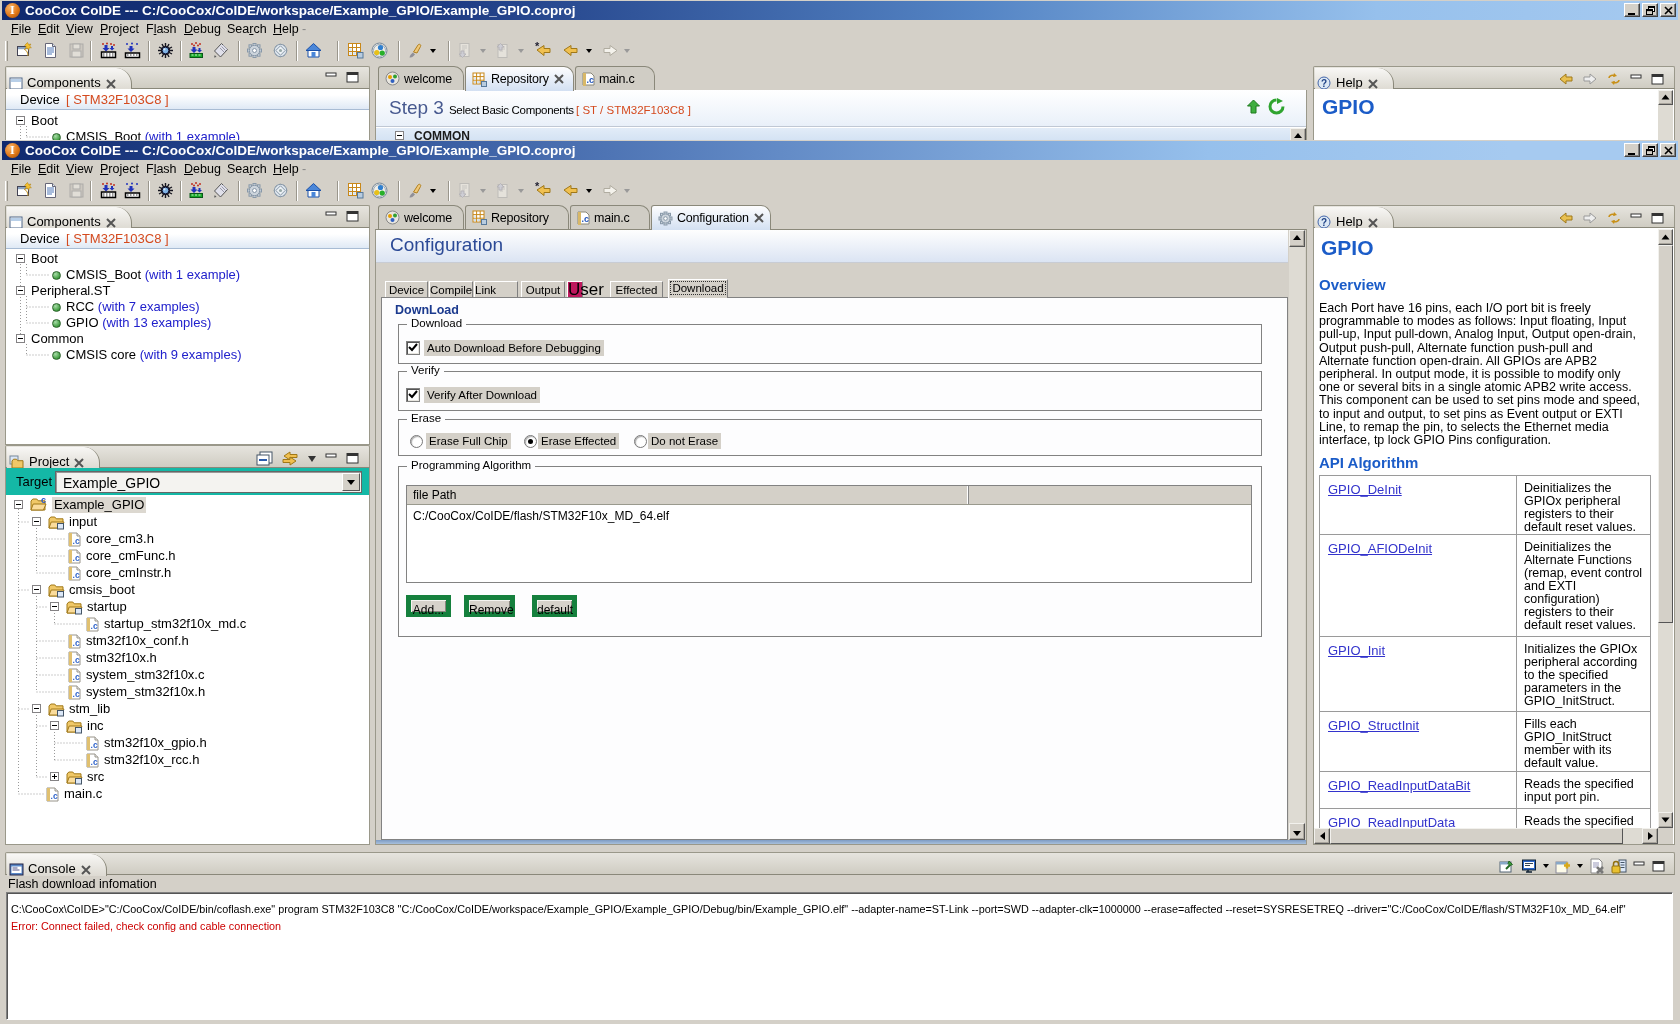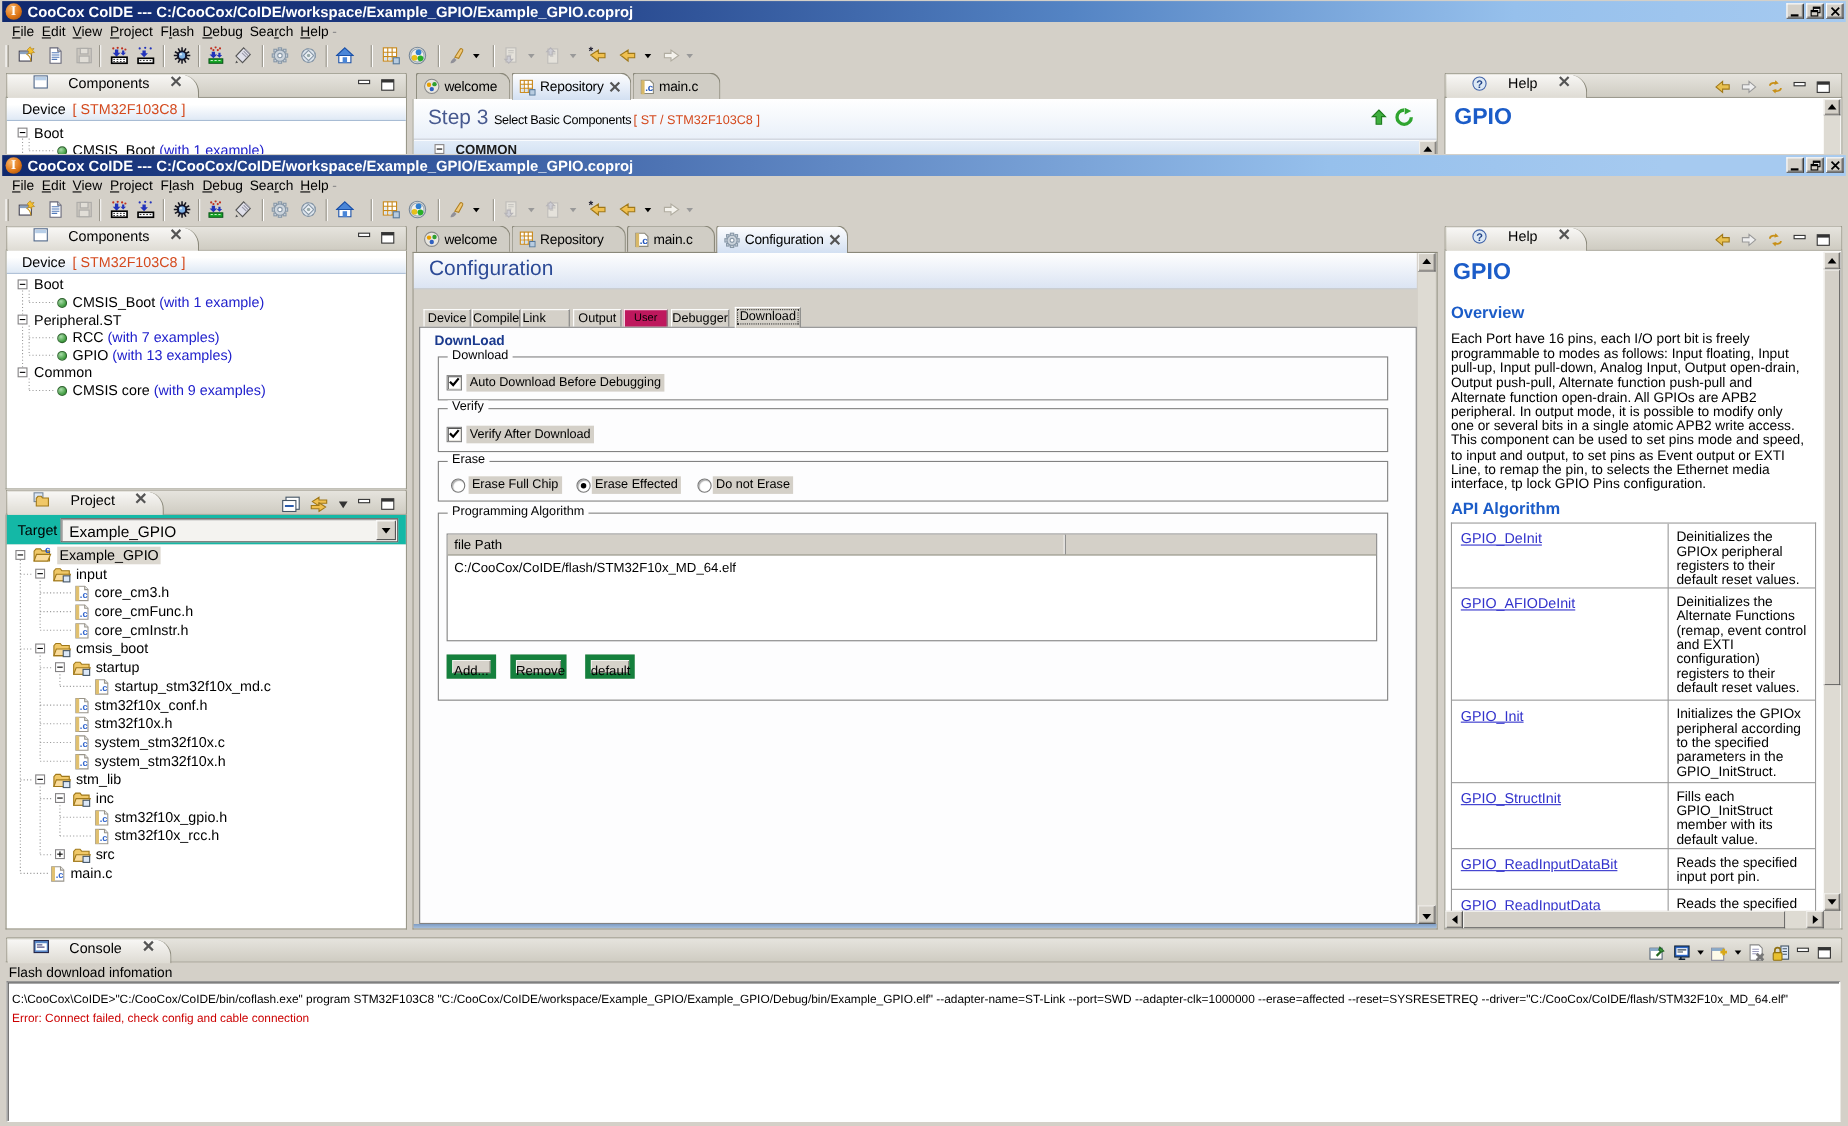--- a/index.html
+++ b/index.html
@@ -18,21 +18,21 @@
 .menubar>span{position:absolute;top:1px;white-space:nowrap}
 .mu{text-decoration:underline}
 .toolbar{position:absolute;left:0;height:26px;width:1680px}
 .tsep{position:absolute;top:3px;width:2px;height:20px;border-left:1px solid #9a968c;border-right:1px solid #fff}
 .grip{position:absolute;top:3px;width:3px;height:20px;border-left:1px solid #fff;border-right:1px solid #9a968c}
 .ticn{position:absolute;top:4px;width:17px;height:17px}
 .drop{position:absolute;top:11px;width:0;height:0;border-left:3px solid transparent;border-right:3px solid transparent;border-top:4px solid #000}
 .dropg{border-top-color:#999}
 .panel{position:absolute;background:#d4d0c8}
 .phead{position:absolute;left:0;right:0;top:0;height:23px;background:linear-gradient(180deg,#e6e4de,#cfccc2);border:1px solid #9a988a;border-bottom:1px solid #8a887a;border-radius:2px 2px 0 0}
-.ptab{position:absolute;left:1px;top:1px;height:22px;background:linear-gradient(180deg,#f8f7f5,#dddad2);border-right:1px solid #8a887a;border-radius:0 16px 0 0;display:flex;align-items:flex-start;padding:0 14px 0 23px;gap:18px;font-size:13px}
+.ptab{position:absolute;left:1px;top:1px;height:22px;background:linear-gradient(180deg,#f8f7f5,#dddad2);border-right:1px solid #8a887a;border-radius:0 16px 0 0;display:flex;align-items:flex-end;padding:0 14px 0 2px;gap:4px;font-size:13px}
 .pbody{position:absolute;left:0;right:0;top:23px;bottom:0;background:#fff;border:1px solid #9a988a;border-top:none}
 .pctl{position:absolute;display:flex;gap:8px;align-items:center;top:5px}
 .etab{position:absolute;top:0;height:24px;background:#d0cdc5;border:1px solid #8a887a;border-bottom:none;border-radius:3px 10px 0 0;display:flex;align-items:center;padding:0 8px 0 6px;gap:4px;font-size:12.5px;white-space:nowrap;letter-spacing:-0.2px}
 .etab svg{flex-shrink:0}
 .etab.active{background:linear-gradient(180deg,#fdfdfe,#d3e0f2);height:25px;z-index:2}
 .trow{position:absolute;white-space:nowrap;font-size:13px;height:16px;line-height:16px}
 .expbox{position:absolute;width:9px;height:9px;border:1px solid #848284;background:#fff;top:3px}
 .expbox i{position:absolute;background:#000}
 .expbox .h{left:1px;top:3px;width:5px;height:1px}
 .expbox .v{left:3px;top:1px;width:1px;height:5px}
@@ -922,22 +922,22 @@
         </svg></div>
     <div class="pbody" style="top:24px;overflow:hidden;background:#d4d0c8;border-top:1px solid #8a887a">
       <div class="abs" style="left:0;top:0;width:912px;height:33px;background:linear-gradient(180deg,#fefefe,#dbe4f3);border-bottom:1px solid #c8ccd4">
         <span class="abs" style="left:14px;top:4px;font-size:19px;color:#2c4a96">Configuration</span>
       </div>
       <div class="abs" style="left:5px;top:49px;width:907px;height:19px">
         <div class="abs" style="left:4px;top:2px;width:43px;height:17px;background:#d4d0c8;border:1px solid #808080;border-bottom:none;border-top-color:#fff;border-left-color:#fff;text-align:center;line-height:16px;font-size:11.5px">Device</div>
         <div class="abs" style="left:48px;top:2px;width:44px;height:17px;background:#d4d0c8;border:1px solid #808080;border-bottom:none;border-top-color:#fff;border-left-color:#fff;text-align:center;line-height:16px;font-size:11.5px">Compile</div>
         <div class="abs" style="left:93px;top:2px;width:44px;height:17px;background:#d4d0c8;border:1px solid #808080;border-bottom:none;border-top-color:#fff;border-left-color:#fff;text-align:left;line-height:16px;font-size:11.5px">Link</div>
         <div class="abs" style="left:140px;top:2px;width:44px;height:17px;background:#d4d0c8;border:1px solid #808080;border-bottom:none;border-top-color:#fff;border-left-color:#fff;text-align:center;line-height:16px;font-size:11.5px">Output</div>
-        <div class="abs" style="left:186px;top:2px;width:40px;height:17px;background:#be185d;border:1px solid #808080;border-bottom:none;border-top-color:#fff;border-left-color:#fff;text-align:center;line-height:16px;font-size:10px">User</div>
-        <div class="abs" style="left:229px;top:2px;width:53px;height:17px;background:#d4d0c8;border:1px solid #808080;border-bottom:none;border-top-color:#fff;border-left-color:#fff;text-align:center;line-height:16px;font-size:11.5px">Debugger</div>
+        <div class="abs" style="left:186px;top:2px;width:16px;height:17px;background:#be185d;border:1px solid #808080;border-bottom:none;border-top-color:#fff;border-left-color:#fff;text-align:center;line-height:16px;font-size:17px">User</div>
+        <div class="abs" style="left:229px;top:2px;width:53px;height:17px;background:#d4d0c8;border:1px solid #808080;border-bottom:none;border-top-color:#fff;border-left-color:#fff;text-align:center;line-height:16px;font-size:11.5px">Effected</div>
         <div class="abs" style="left:287px;top:0;width:60px;height:19px;background:#d4d0c8;border:1px solid #808080;border-bottom:none;border-top-color:#fff;border-left-color:#fff;text-align:center;line-height:17px;z-index:2;font-size:11.5px"><span style="outline:1px dotted #333;padding:0 1px">Download</span></div>
       </div>
       <div class="abs" style="left:5px;top:67px;width:907px;height:543px;background:#fdfdfe;border:1px solid #828282">
         <span class="abs" style="left:13px;top:5px;font-weight:bold;color:#1b3a8e;font-size:12.5px">DownLoad</span>
         <div class="gbox" style="left:16px;top:26px;width:864px;height:40px;background:#fdfdfe">
           <span class="glab">Download</span>
           <span class="cb" style="left:7px;top:16px">
               <svg width="12" height="12" style="position:absolute;left:0;top:0">
                 <path d="M2 5l3 3 5-6" fill="none" stroke="#000" stroke-width="2"></path>
               </svg>

